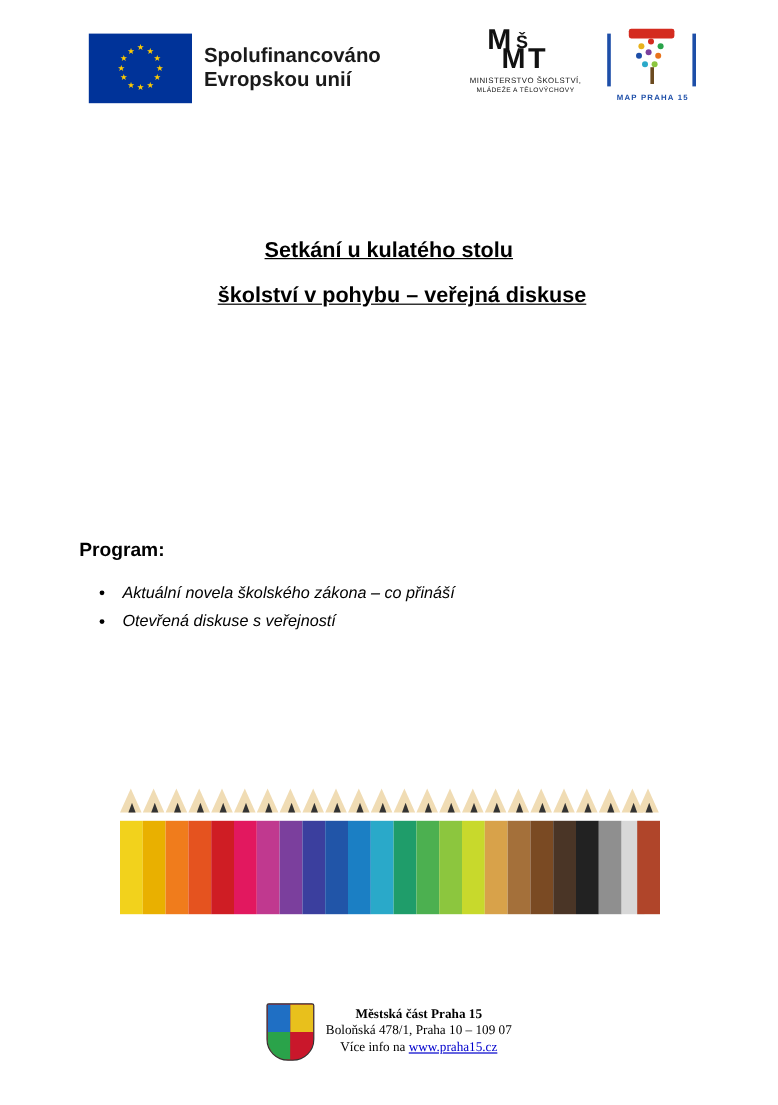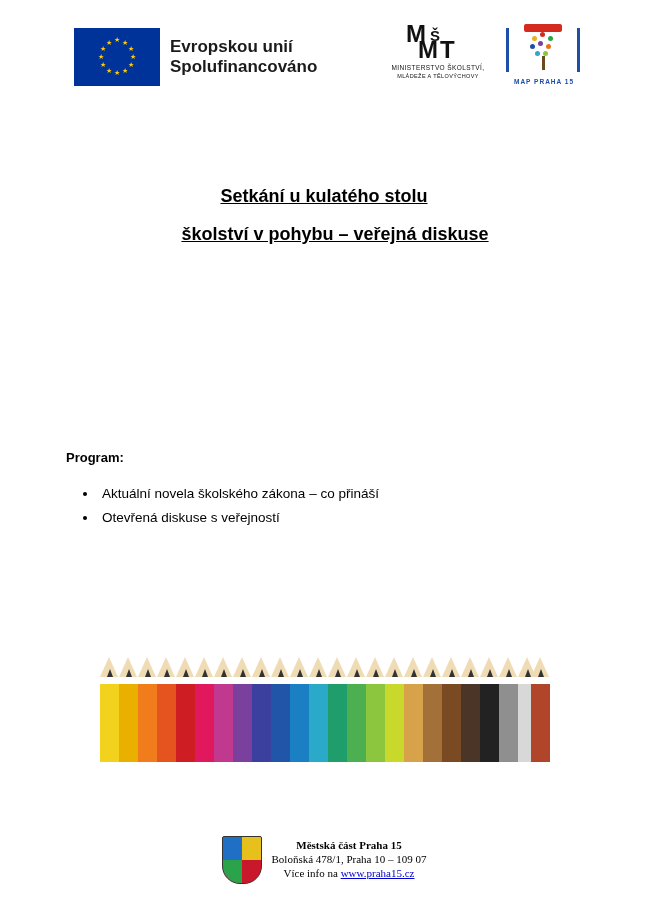--- a/index.html
+++ b/index.html
@@ -176,20 +176,21 @@
     font-size: 19px;
     color: #C00000;
     line-height: 26px;
   }
   .t-line2, .t-line3 {
     font-family: "Liberation Sans", sans-serif;
     font-weight: bold;
     font-size: 18px;
     color: #000000;
     line-height: 36px;
+    margin-top: 12px;
   }
   .t-line2 span, .t-line3 span { text-decoration: underline; }
   .t-line3 { margin-top: 2px; padding-left: 22px; }
 
   
   .details {
     position: absolute;
     left: 66px;
     top: 348px;
     width: 520px;
@@ -199,35 +200,35 @@
   }
   .details .row { margin-bottom: 19px; line-height: 18px; }
   .details .lbl { font-weight: normal; }
   .details .val { font-weight: bold; }
 
   .program-title {
     position: absolute;
     left: 66px;
     top: 450px;
     font-family: "Liberation Sans", sans-serif;
-    font-size: 13px;
+    font-size: 16px;
     font-weight: bold;
     text-align: center;
   }
   .program-list {
     position: absolute;
     left: 66px;
     top: 482px;
     margin: 0;
     padding-left: 32px;
     font-family: "Liberation Sans", sans-serif;
     font-size: 13.5px;
     line-height: 24px;
   }
-  .program-list li { padding-left: 4px; }
+  .program-list li { padding-left: 4px; font-style: italic; }
 
   
   .pencils {
     position: absolute;
     left: 98px;
     top: 636px;
     width: 452px;
     height: 126px;
     background: #ffffff;
     overflow: hidden;
@@ -324,22 +325,22 @@
         <span style="left:25px; top:30.5px;">★</span>
         <span style="left:17px; top:33px;">★</span>
         <span style="left:9px; top:30.5px;">★</span>
         <span style="left:3px; top:24.5px;">★</span>
         <span style="left:1px; top:16.5px;">★</span>
         <span style="left:3px; top:8.5px;">★</span>
         <span style="left:9px; top:2.5px;">★</span>
       </div>
     </div>
     <div class="eu-text">
+      <div>Spolufinancováno</div>
       <div>Evropskou unií</div>
-      <div>Spolufinancováno</div>
     </div>
   </div>
 
   <div class="msmt-block">
     <div class="msmt-mark">
       <span class="m1">M</span>
       <span class="s1">Š</span>
       <span class="m2">M</span>
       <span class="t1">T</span>
     </div>

